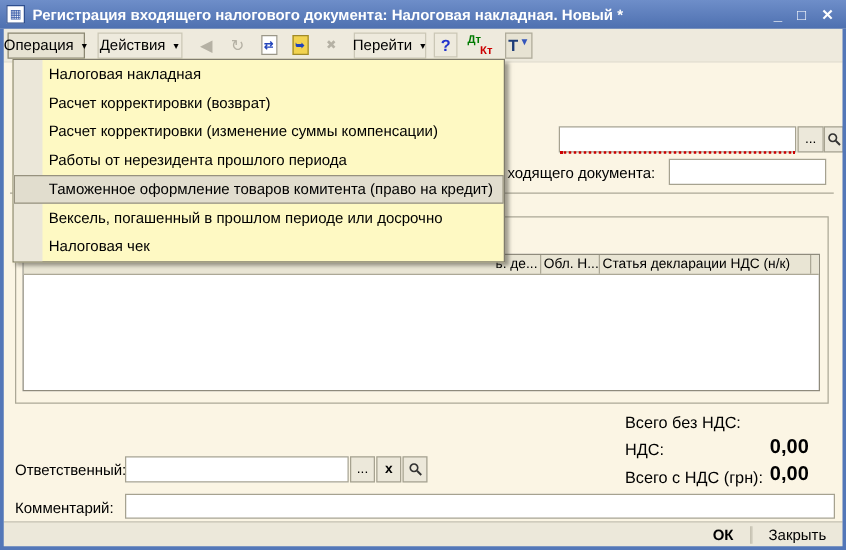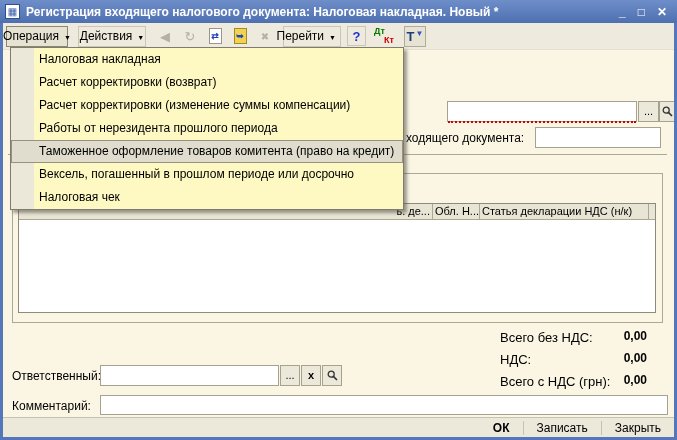--- a/index.html
+++ b/index.html
@@ -70,21 +70,21 @@
   .table{position:absolute;left:18px;top:203px;width:638px;height:110px;
     border:1px solid #8F8B7C;background:#fff;box-sizing:border-box;}
   .thead{display:flex;height:15px;background:#E9E5D4;border-bottom:1px solid #ACA896;
     font-size:11px;line-height:14px;}
   .th{box-sizing:border-box;border-right:1px solid #ACA896;padding:0 2px;
     white-space:nowrap;overflow:hidden;}
   .th.end{border-right:none;flex:1;}
   .th.tail{display:flex;justify-content:flex-end;}
   .tot-lbl{position:absolute;left:500px;font-size:13px;white-space:nowrap;}
   .tot-val{position:absolute;left:560px;width:87px;text-align:right;
-    font-size:12px;font-weight:bold;white-space:nowrap;}
+    font-size:16px;font-weight:bold;white-space:nowrap;margin-top:20px;}
   .svg-mag{display:block;}
   
   .footer{position:absolute;left:3px;top:417px;width:671px;height:20px;z-index:2;
     background:#ECE8DA;border-top:1px solid #C6C2B2;box-sizing:border-box;
     display:flex;justify-content:flex-end;align-items:center;font-size:12px;}
   .fbtn{padding:0 13px;height:100%;display:flex;align-items:center;cursor:default;}
   .fbtn.ok{font-weight:bold;}
   .fsep{width:1px;height:14px;background:#C6C2B2;}
 </style>
 </head>
@@ -113,21 +113,21 @@
     </span>
     <span class="tico dis" style="margin-left:9px;">◀</span>
     <span class="tico dis" style="margin-left:5px;">↻</span>
     <span class="tico" style="margin-left:5px;">
       <span class="page" style="color:#2244BB;font-weight:bold;">⇄</span>
     </span>
     <span class="tico" style="margin-left:5px;">
       <span class="page yellow" style="color:#2244BB;font-weight:bold;">➥</span>
     </span>
     <span class="tico dis" style="margin-left:5px;font-size:10px;">✖</span>
-    <span class="tbtn flat" style="margin-left:8px;width:58px;justify-content:flex-end;">
+    <span class="tbtn flat" style="margin-left:8px;width:58px;">
       <span>Перейти</span>
       <span class="caret">▼</span>
     </span>
     <span class="helpbtn" style="margin-left:6px;">?</span>
     <span class="dtkt" style="margin-left:6px;">
       <span class="dt">Дт</span>
       <span class="kt">Кт</span>
     </span>
     <span class="filterbtn" style="margin-left:8px;">
       <span>T</span>
@@ -188,21 +188,20 @@
     <div class="mi">Расчет корректировки (изменение суммы компенсации)</div>
     <div class="mi">Работы от нерезидента прошлого периода</div>
     <div class="mi hl">Таможенное оформление товаров комитента (право на кредит)</div>
     <div class="mi">Вексель, погашенный  в прошлом периоде или досрочно</div>
     <div class="mi">Налоговая чек</div>
   </div>
 
   <div class="footer">
     <span class="fbtn ok">ОК</span>
     <span class="fsep"></span>
-    <span class="fbtn">Записать</span>
     <span class="fsep"></span>
     <span class="fbtn">Закрыть</span>
   </div>
 
   <div class="edgeL"></div>
   <div class="edgeR"></div>
   <div class="edgeB"></div>
 </div>
 
 </body></html>

